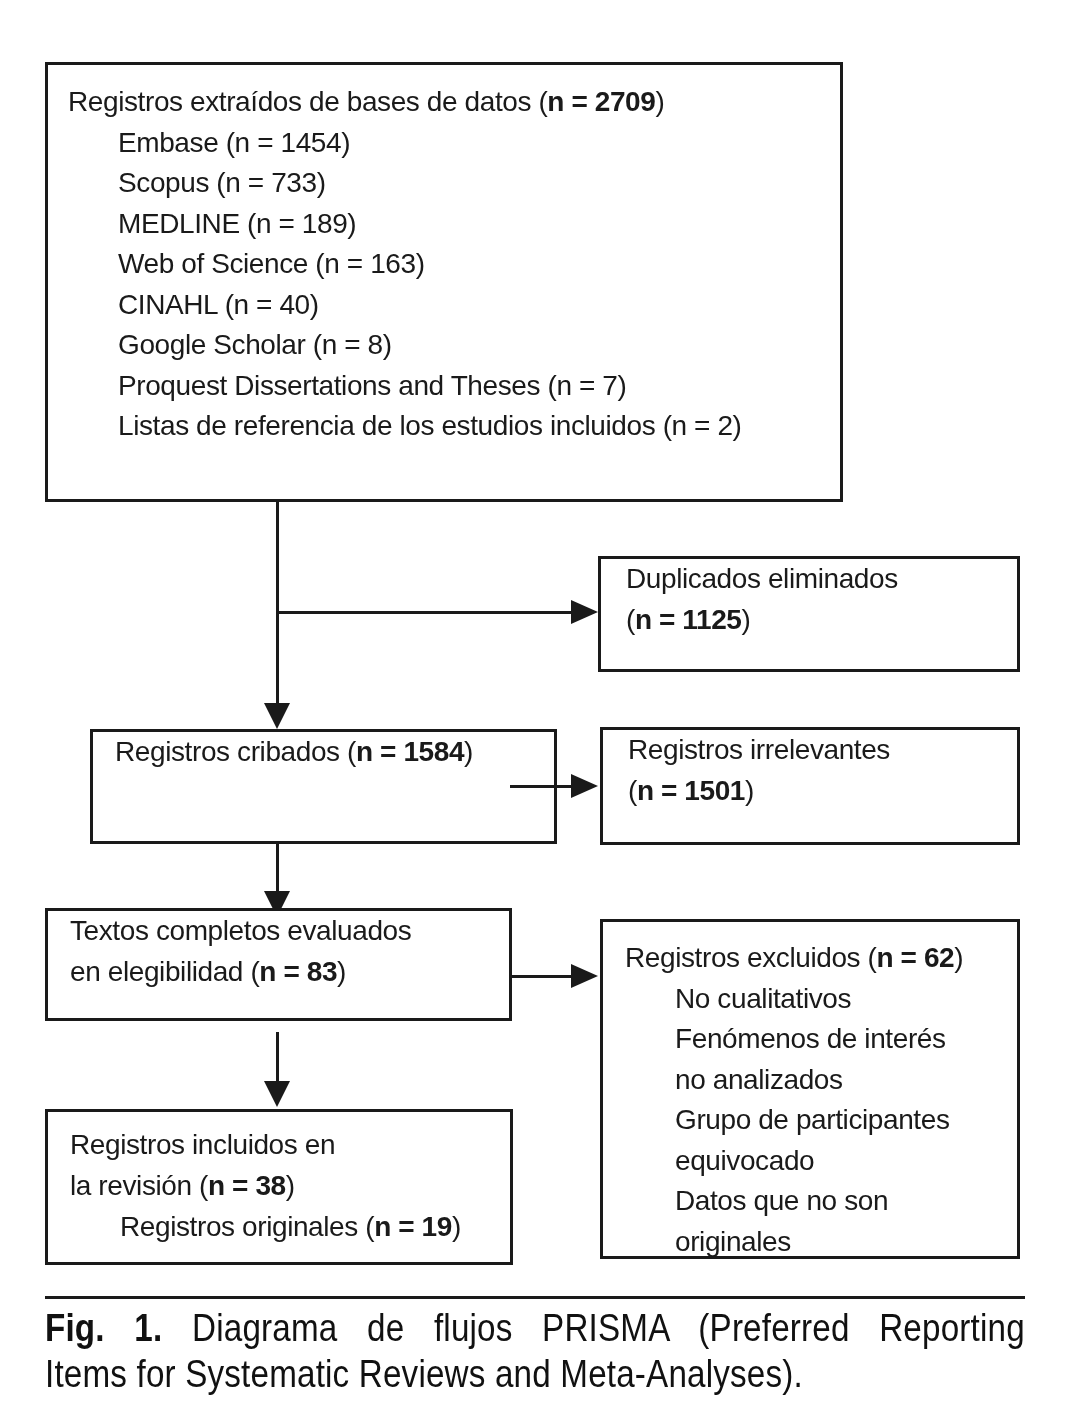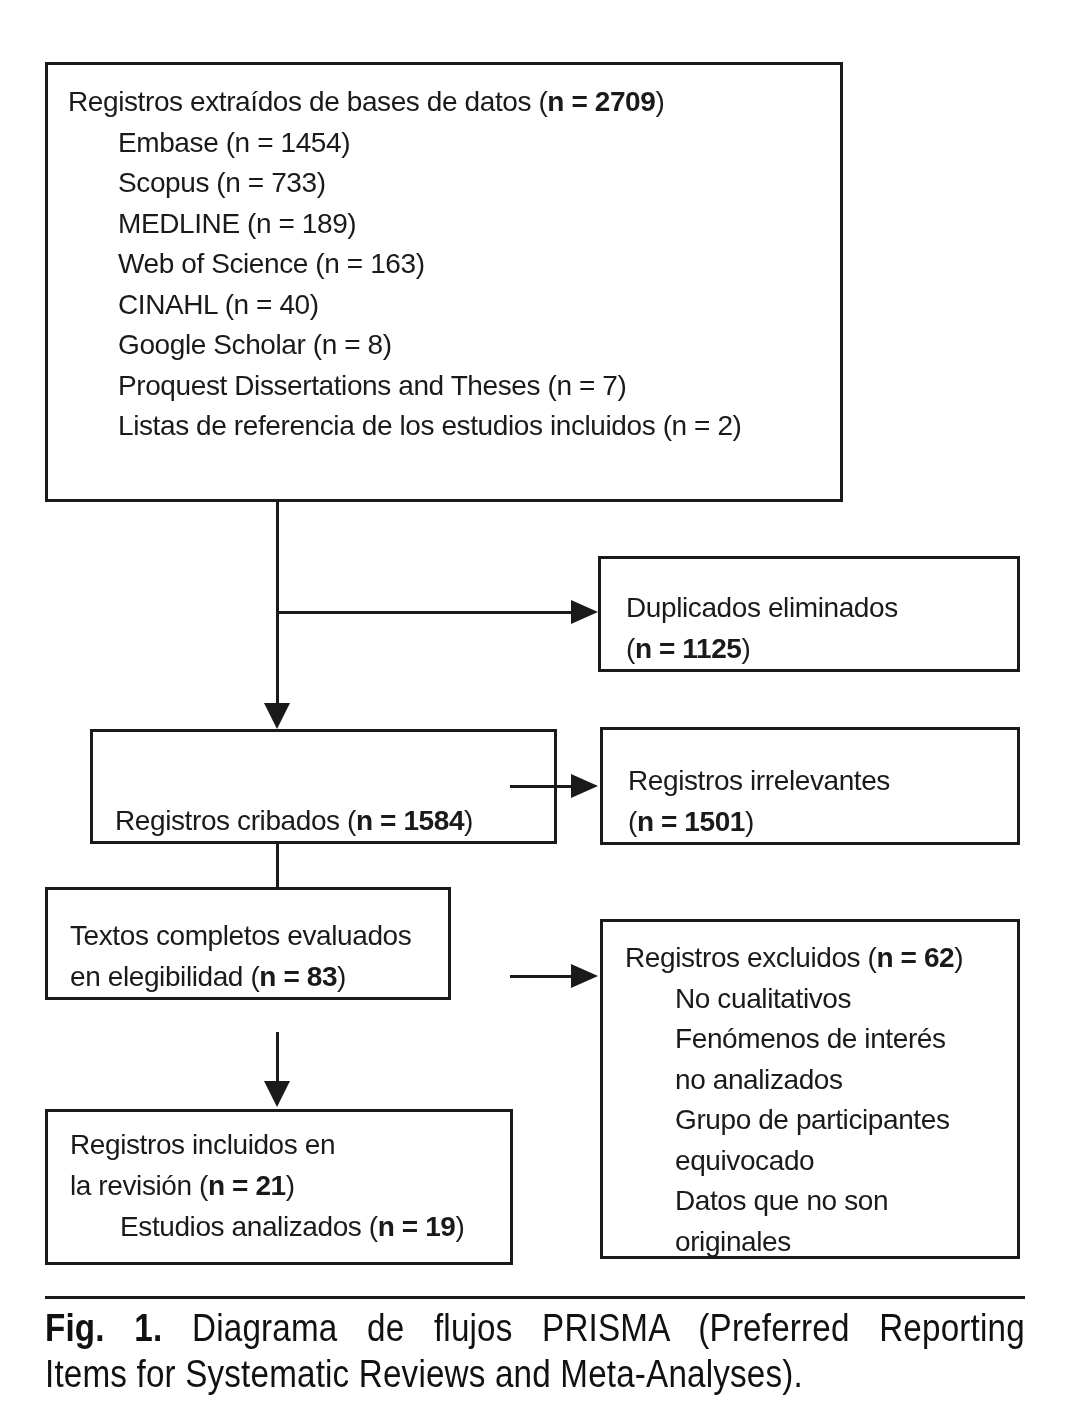--- a/index.html
+++ b/index.html
@@ -20,21 +20,21 @@
     font-size: 28px;
     letter-spacing: -0.4px;
     line-height: 40.5px;
     white-space: nowrap;
   }
   .box .bold { font-weight: 700; }
   .pad-top { padding: 17px 8px 0 20px; }
   .v-center {
     display: flex;
     flex-direction: column;
-    justify-content: flex-end;
+    justify-content: flex-start;
   }
   .indent { margin-left: 50px; }
   .conn { position: absolute; background: #1a1a1a; }
   .arrow-down {
     position: absolute; width: 0; height: 0;
     border-left: 13px solid transparent;
     border-right: 13px solid transparent;
     border-top: 26px solid #1a1a1a;
   }
   .arrow-right {
@@ -100,21 +100,21 @@
   <div class="arrow-right" style="left:571px; top:774px;"></div>
 
   <div class="box v-center" style="left:600px; top:727px; width:420px; height:118px; padding-left:25px;">
     <div>Registros irrelevantes</div>
     <div><span>(</span><span class="bold">n = 1501</span><span>)</span></div>
   </div>
 
   <div class="conn" style="left:276px; top:844px; width:3px; height:50px;"></div>
   <div class="arrow-down" style="left:264px; top:891px;"></div>
 
-  <div class="box v-center" style="left:45px; top:887px; width:406px; height:113px; padding-left:22px;">
+  <div class="box v-center" style="left:45px; top:908px; width:467px; height:113px; padding-left:22px;">
     <div>Textos completos evaluados</div>
     <div><span>en elegibilidad (</span><span class="bold">n = 83</span><span>)</span></div>
   </div>
 
   <div class="conn" style="left:510px; top:975px; width:62px; height:3px;"></div>
   <div class="arrow-right" style="left:571px; top:964px;"></div>
 
   <div class="box" style="left:600px; top:919px; width:420px; height:340px; padding:16px 6px 0 22px;">
     <div><span>Registros excluidos (</span><span class="bold">n = 62</span><span>)</span></div>
     <div class="indent">No cualitativos</div>
@@ -124,22 +124,22 @@
     <div class="indent">equivocado</div>
     <div class="indent">Datos que no son</div>
     <div class="indent">originales</div>
   </div>
 
   <div class="conn" style="left:276px; top:1032px; width:3px; height:51px;"></div>
   <div class="arrow-down" style="left:264px; top:1081px;"></div>
 
   <div class="box" style="left:45px; top:1109px; width:468px; height:156px; padding:12px 6px 0 22px; line-height:41px;">
     <div>Registros incluidos en</div>
-    <div><span>la revisión (</span><span class="bold">n = 21</span><span>)</span></div>
-    <div class="indent"><span>Estudios analizados (</span><span class="bold">n = 19</span><span>)</span></div>
+    <div><span>la revisión (</span><span class="bold">n = 38</span><span>)</span></div>
+    <div class="indent"><span>Registros originales (</span><span class="bold">n = 19</span><span>)</span></div>
   </div>
 
   <div class="caption-rule"></div>
   <div class="caption">
     <div class="l1"><span class="fig-label">Fig. 1.</span><span> Diagrama de flujos PRISMA (Preferred Reporting</span></div>
     <div class="l2">Items for Systematic Reviews and Meta-Analyses).</div>
   </div>
 
 </div>
 

